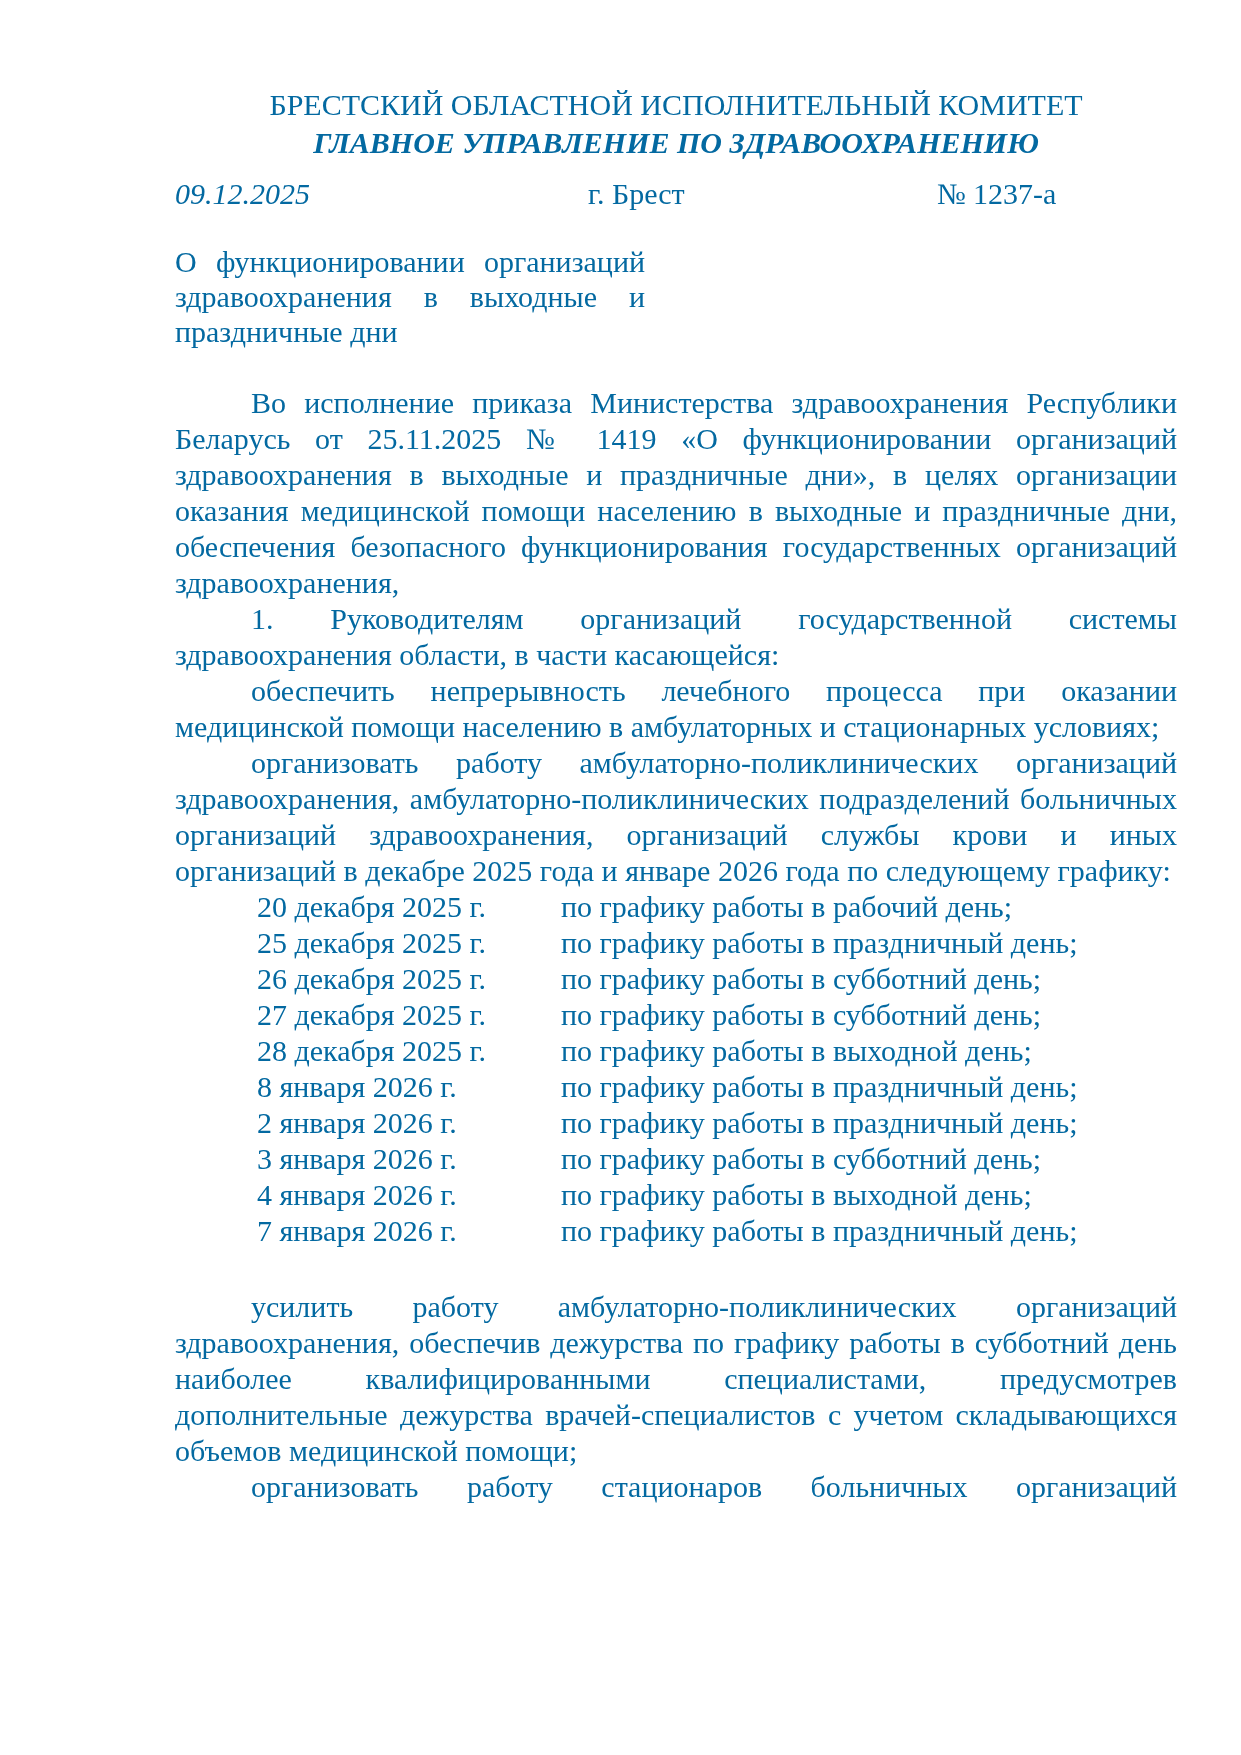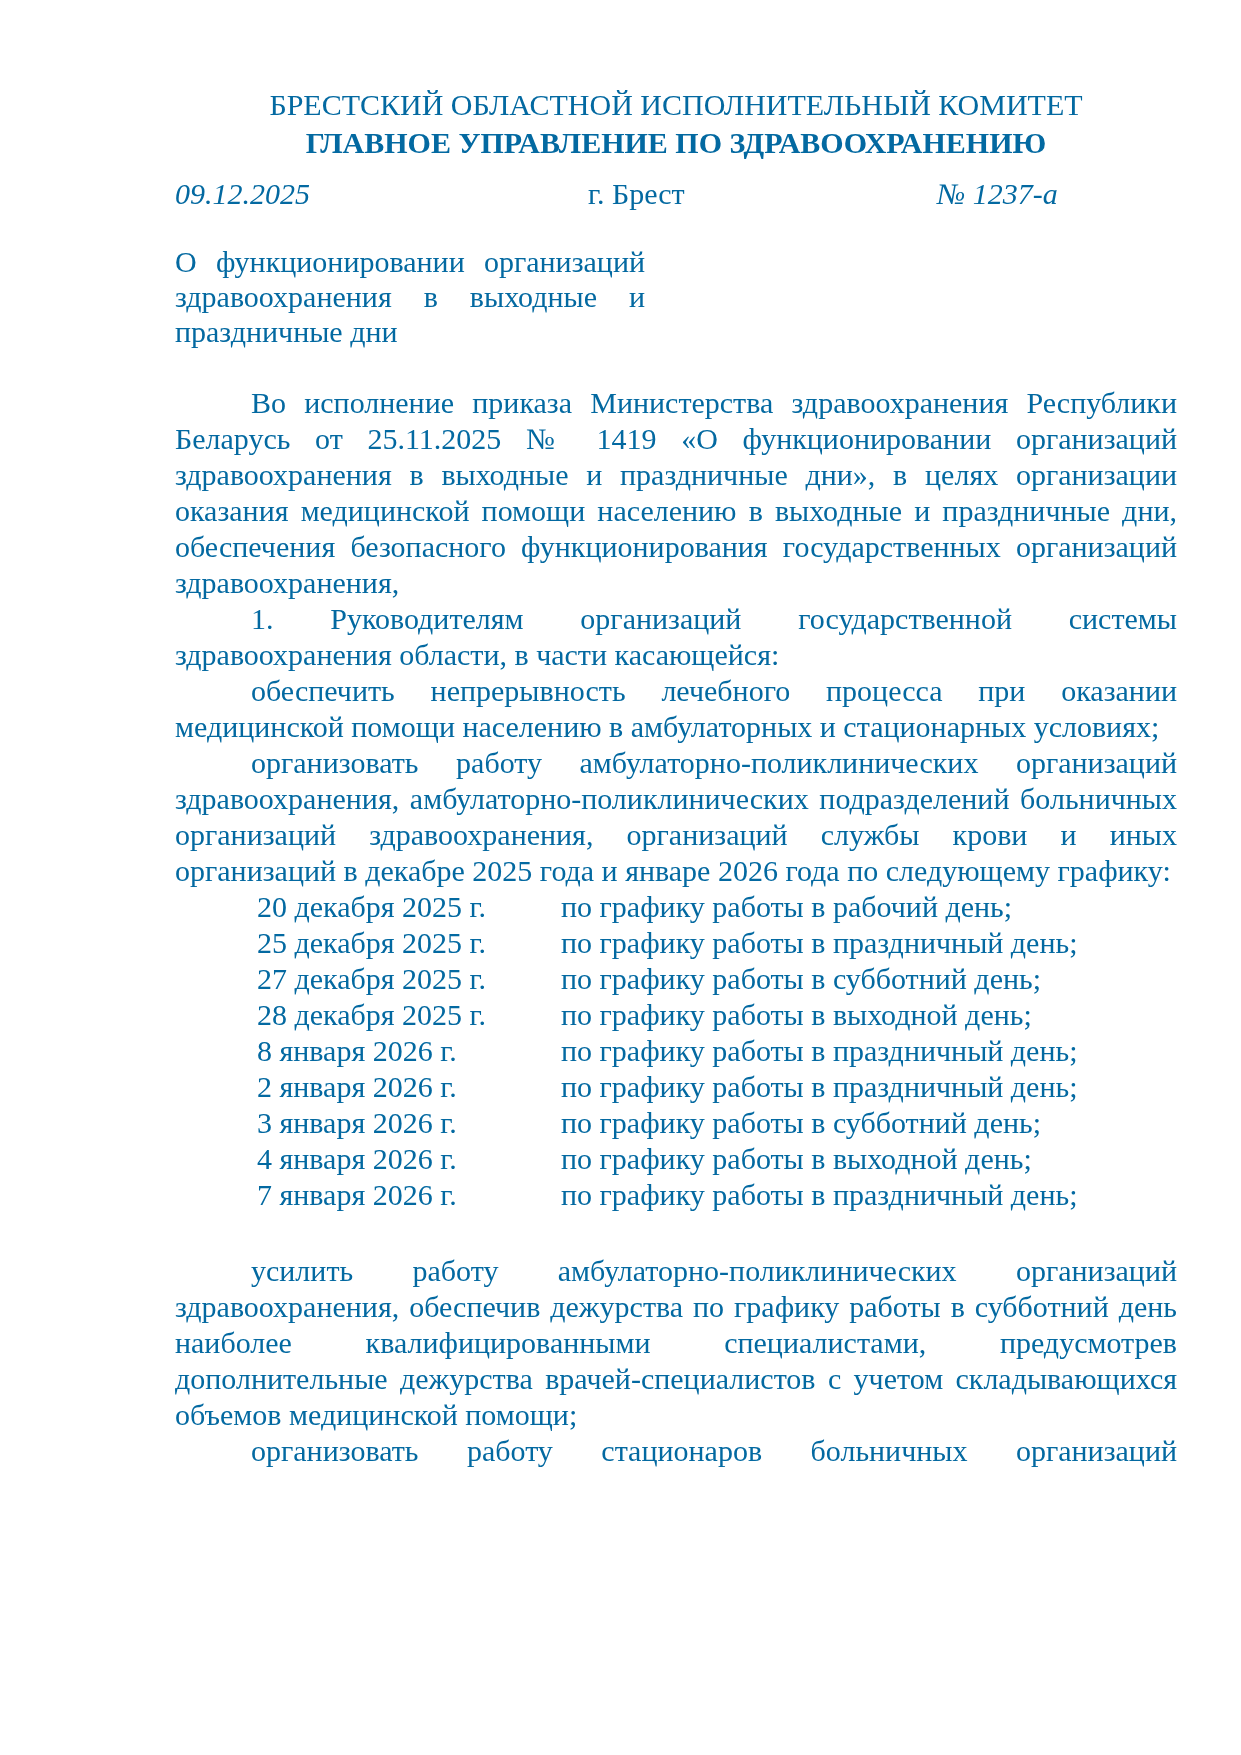--- a/index.html
+++ b/index.html
@@ -26,34 +26,35 @@
   }
   .org-name {
     text-align: center;
     font-weight: normal;
     line-height: 38px;
   }
   .org-dept {
     text-align: center;
     font-weight: bold;
     line-height: 38px;
+    font-style: italic;
   }
   .doc-type {
     margin-top: 28px;
     text-align: center;
     font-weight: bold;
   }
   .meta-row {
     position: relative;
     margin-top: 14px;
     height: 36px;
   }
   .meta-date   { position: absolute; left: 0; top: 0; font-style: italic; }
   .meta-place  { position: absolute; left: 413px; top: 0; }
-  .meta-number { position: absolute; left: 762px; top: 0; font-style: italic; }
+  .meta-number { position: absolute; left: 762px; top: 0; }
   .subject {
     margin-top: 32px;
     width: 470px;
     text-align: justify;
     line-height: 35px;
   }
   .para {
     margin: 0;
     text-align: justify;
     text-indent: 76px;
@@ -106,20 +107,23 @@
     <p class="para">организовать работу амбулаторно-поликлинических организаций здравоохранения, амбулаторно-поликлинических подразделений больничных организаций здравоохранения, организаций службы крови и иных организаций в декабре 2025 года и январе 2026 года по следующему графику:</p>
 
     <div class="schedule">
       <div class="sched-row">
         <span class="sched-date">20 декабря 2025 г.</span><span class="sched-desc">по графику работы в рабочий день;</span>
       </div>
       <div class="sched-row">
         <span class="sched-date">25 декабря 2025 г.</span><span class="sched-desc">по графику работы в праздничный день;</span>
       </div>
       <div class="sched-row">
+        <span class="sched-date">26 декабря 2025 г.</span><span class="sched-desc">по графику работы в субботний день;</span>
+      </div>
+      <div class="sched-row">
         <span class="sched-date">27 декабря 2025 г.</span><span class="sched-desc">по графику работы в субботний день;</span>
       </div>
       <div class="sched-row">
         <span class="sched-date">28 декабря 2025 г.</span><span class="sched-desc">по графику работы в выходной день;</span>
       </div>
       <div class="sched-row">
         <span class="sched-date">8 января 2026 г.</span><span class="sched-desc">по графику работы в праздничный день;</span>
       </div>
       <div class="sched-row">
         <span class="sched-date">2 января 2026 г.</span><span class="sched-desc">по графику работы в праздничный день;</span>

